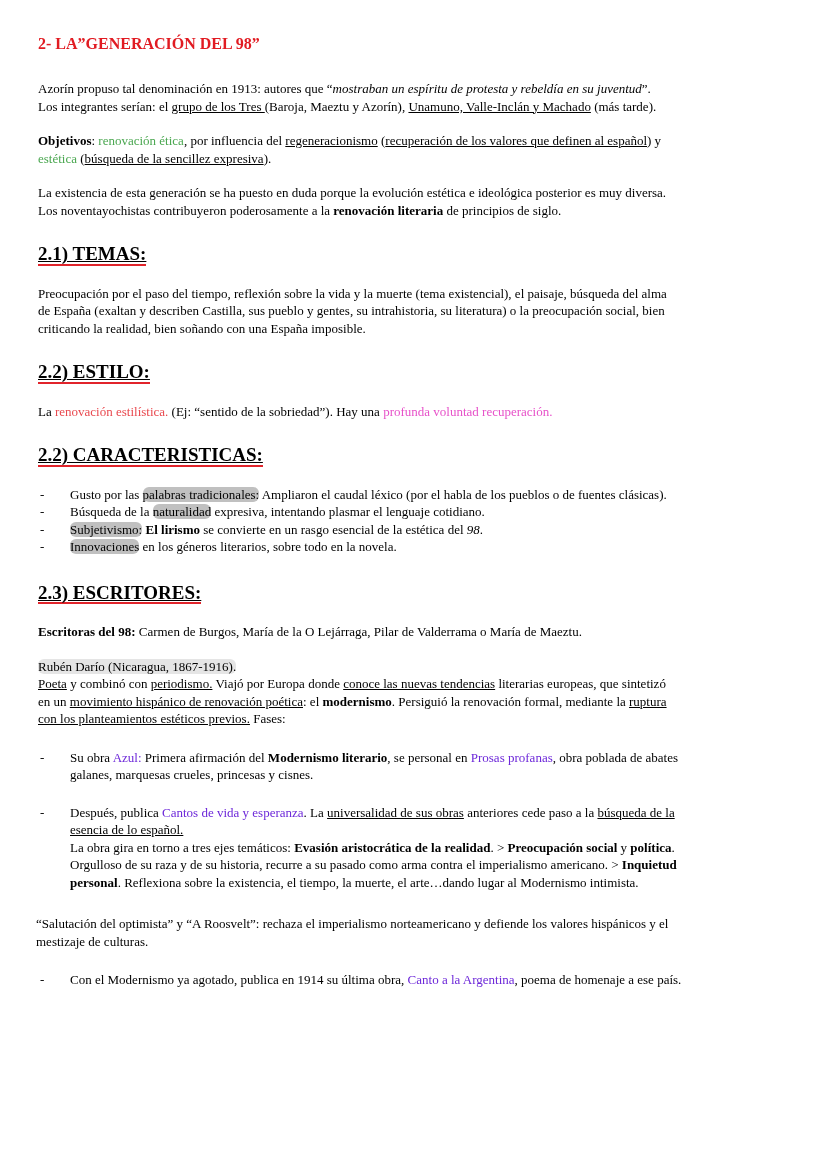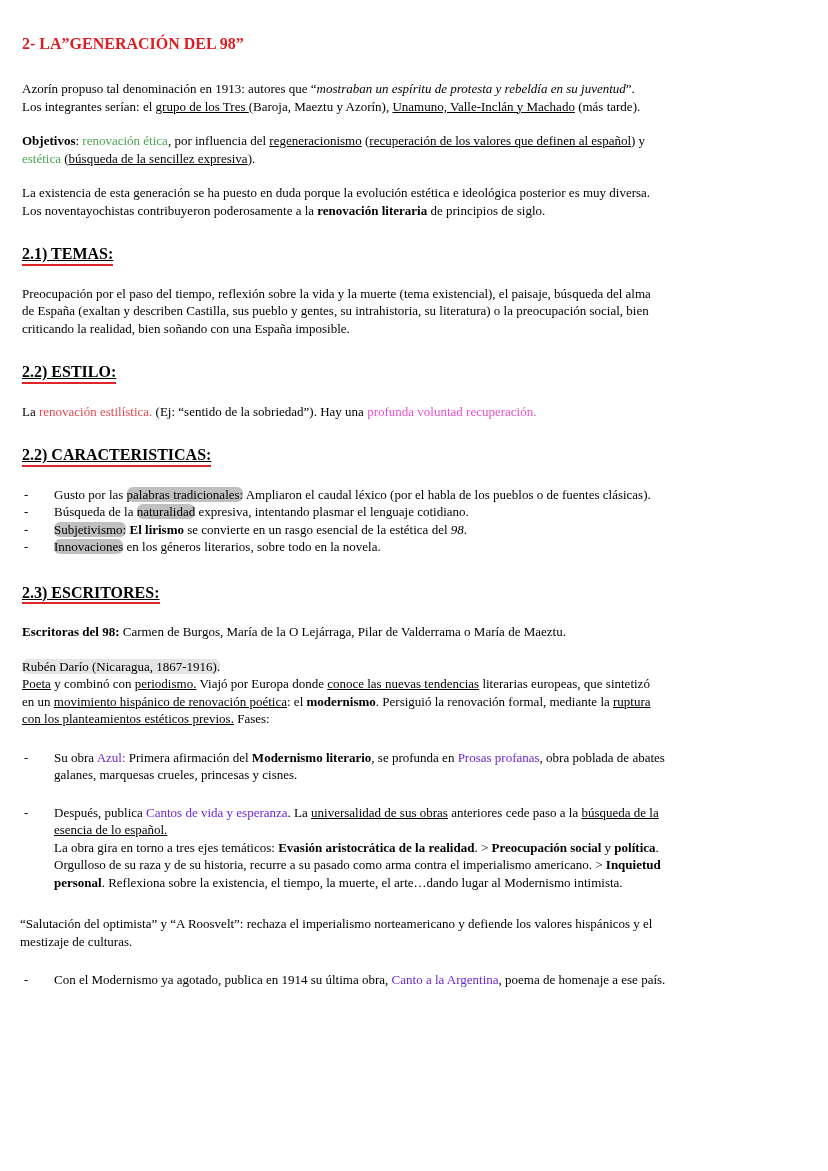--- a/index.html
+++ b/index.html
@@ -1,40 +1,40 @@
 <!DOCTYPE html>
 <html><head>
 <meta charset="utf-8">
 <style>
   html,body{margin:0;padding:0;background:#ffffff;}
   .page{
     position:relative;
     width:761px;height:1171px;
     box-sizing:border-box;
-    padding:34px 34px 0 22px;
+    padding:34px 34px 0 38px;
     background:#ffffff;
     font-family:"Liberation Serif","DejaVu Serif",serif;
     font-size:13px;
     line-height:17.5px;
     color:#000;
     overflow:hidden;
   }
   p{margin:0 0 17px 0;}
   .title{
     color:#e11b22;
     font-weight:bold;
     font-size:16px;
     line-height:20px;
     margin:0 0 26px 0;
   }
   .hwrap{margin:26px 0 19px 0;}
   .hsec{
     display:inline-block;
     font-weight:bold;
-    font-size:16px;
+    font-size:19px;
     text-decoration:underline;
     border-bottom:2px solid #e1242b;
     padding-bottom:1px;
   }
   .b{font-weight:bold;}
   .i{font-style:italic;}
   .u{text-decoration:underline;margin-top:28px;}
   .green{color:#4aa750;}
   .redt{color:#e9494f;}
   .magenta{color:#e751c9;}
@@ -93,21 +93,21 @@
   </div>
 
   <p class="hwrap gap-lg"><span class="hsec">2.3) ESCRITORES:</span></p>
 
   <p><span class="b">Escritoras del 98:</span><span> Carmen de Burgos, María de la O Lejárraga, Pilar de Valderrama o María de Maeztu.</span></p>
 
   <p><span class="hl-c">Rubén Darío (Nicaragua, 1867-1916).</span><br><span class="u">Poeta</span><span> y combinó con </span><span class="u">periodismo.</span><span> Viajó por  Europa donde </span><span class="u">conoce las  nuevas tendencias</span><span> literarias europeas, que sintetizó</span><br><span>en un </span><span class="u">movimiento hispánico de renovación poética</span><span>: el </span><span class="b">modernismo</span><span>. Persiguió la renovación formal, mediante la </span><span class="u">ruptura</span><br><span class="u">con los planteamientos estéticos previos.</span><span> Fases:</span></p>
 
   <div class="li" style="margin-top:21px;">
       <span class="dash">-</span>
-      <div class="li-body"><span>Su obra </span><span class="blue">Azul:</span><span> Primera afirmación del </span><span class="b">Modernismo literario</span><span>, se profunda en </span><span class="blue">Prosas profanas</span><span>, obra poblada de abates</span><br><span>galanes, marquesas crueles, princesas y cisnes.</span></div>
+      <div class="li-body"><span>Su obra </span><span class="blue">Azul:</span><span> Primera afirmación del </span><span class="b">Modernismo literario</span><span>, se personal en </span><span class="blue">Prosas profanas</span><span>, obra poblada de abates</span><br><span>galanes, marquesas crueles, princesas y cisnes.</span></div>
     </div>
 
   <div class="li" style="margin-top:20px;">
       <span class="dash">-</span>
       <div class="li-body"><span>Después, publica </span><span class="blue">Cantos de vida y esperanza</span><span>. La </span><span class="u">universalidad de sus obras</span><span> anteriores cede paso a la </span><span class="u">búsqueda de la</span><br><span class="u">esencia de lo español.</span><br><span>La obra gira en torno a tres ejes temáticos: </span><span class="b">Evasión aristocrática de la realidad</span><span>. &gt; </span><span class="b">Preocupación social</span><span> y </span><span class="b">política</span><span>.</span><br><span>Orgulloso de su raza y de su historia, recurre a su pasado como arma contra el imperialismo americano. &gt; </span><span class="b">Inquietud</span><br><span class="b">personal</span><span>. Reflexiona sobre la existencia, el tiempo, la muerte, el arte…dando lugar al Modernismo intimista.</span></div>
     </div>
 
   <p style="margin-top:24px;margin-left:-2px;"><span>“Salutación del optimista” y “A Roosvelt”: rechaza el imperialismo norteamericano y defiende los valores hispánicos y el</span><br><span>mestizaje de culturas.</span></p>
 
   <div class="li" style="margin-top:21px;">

